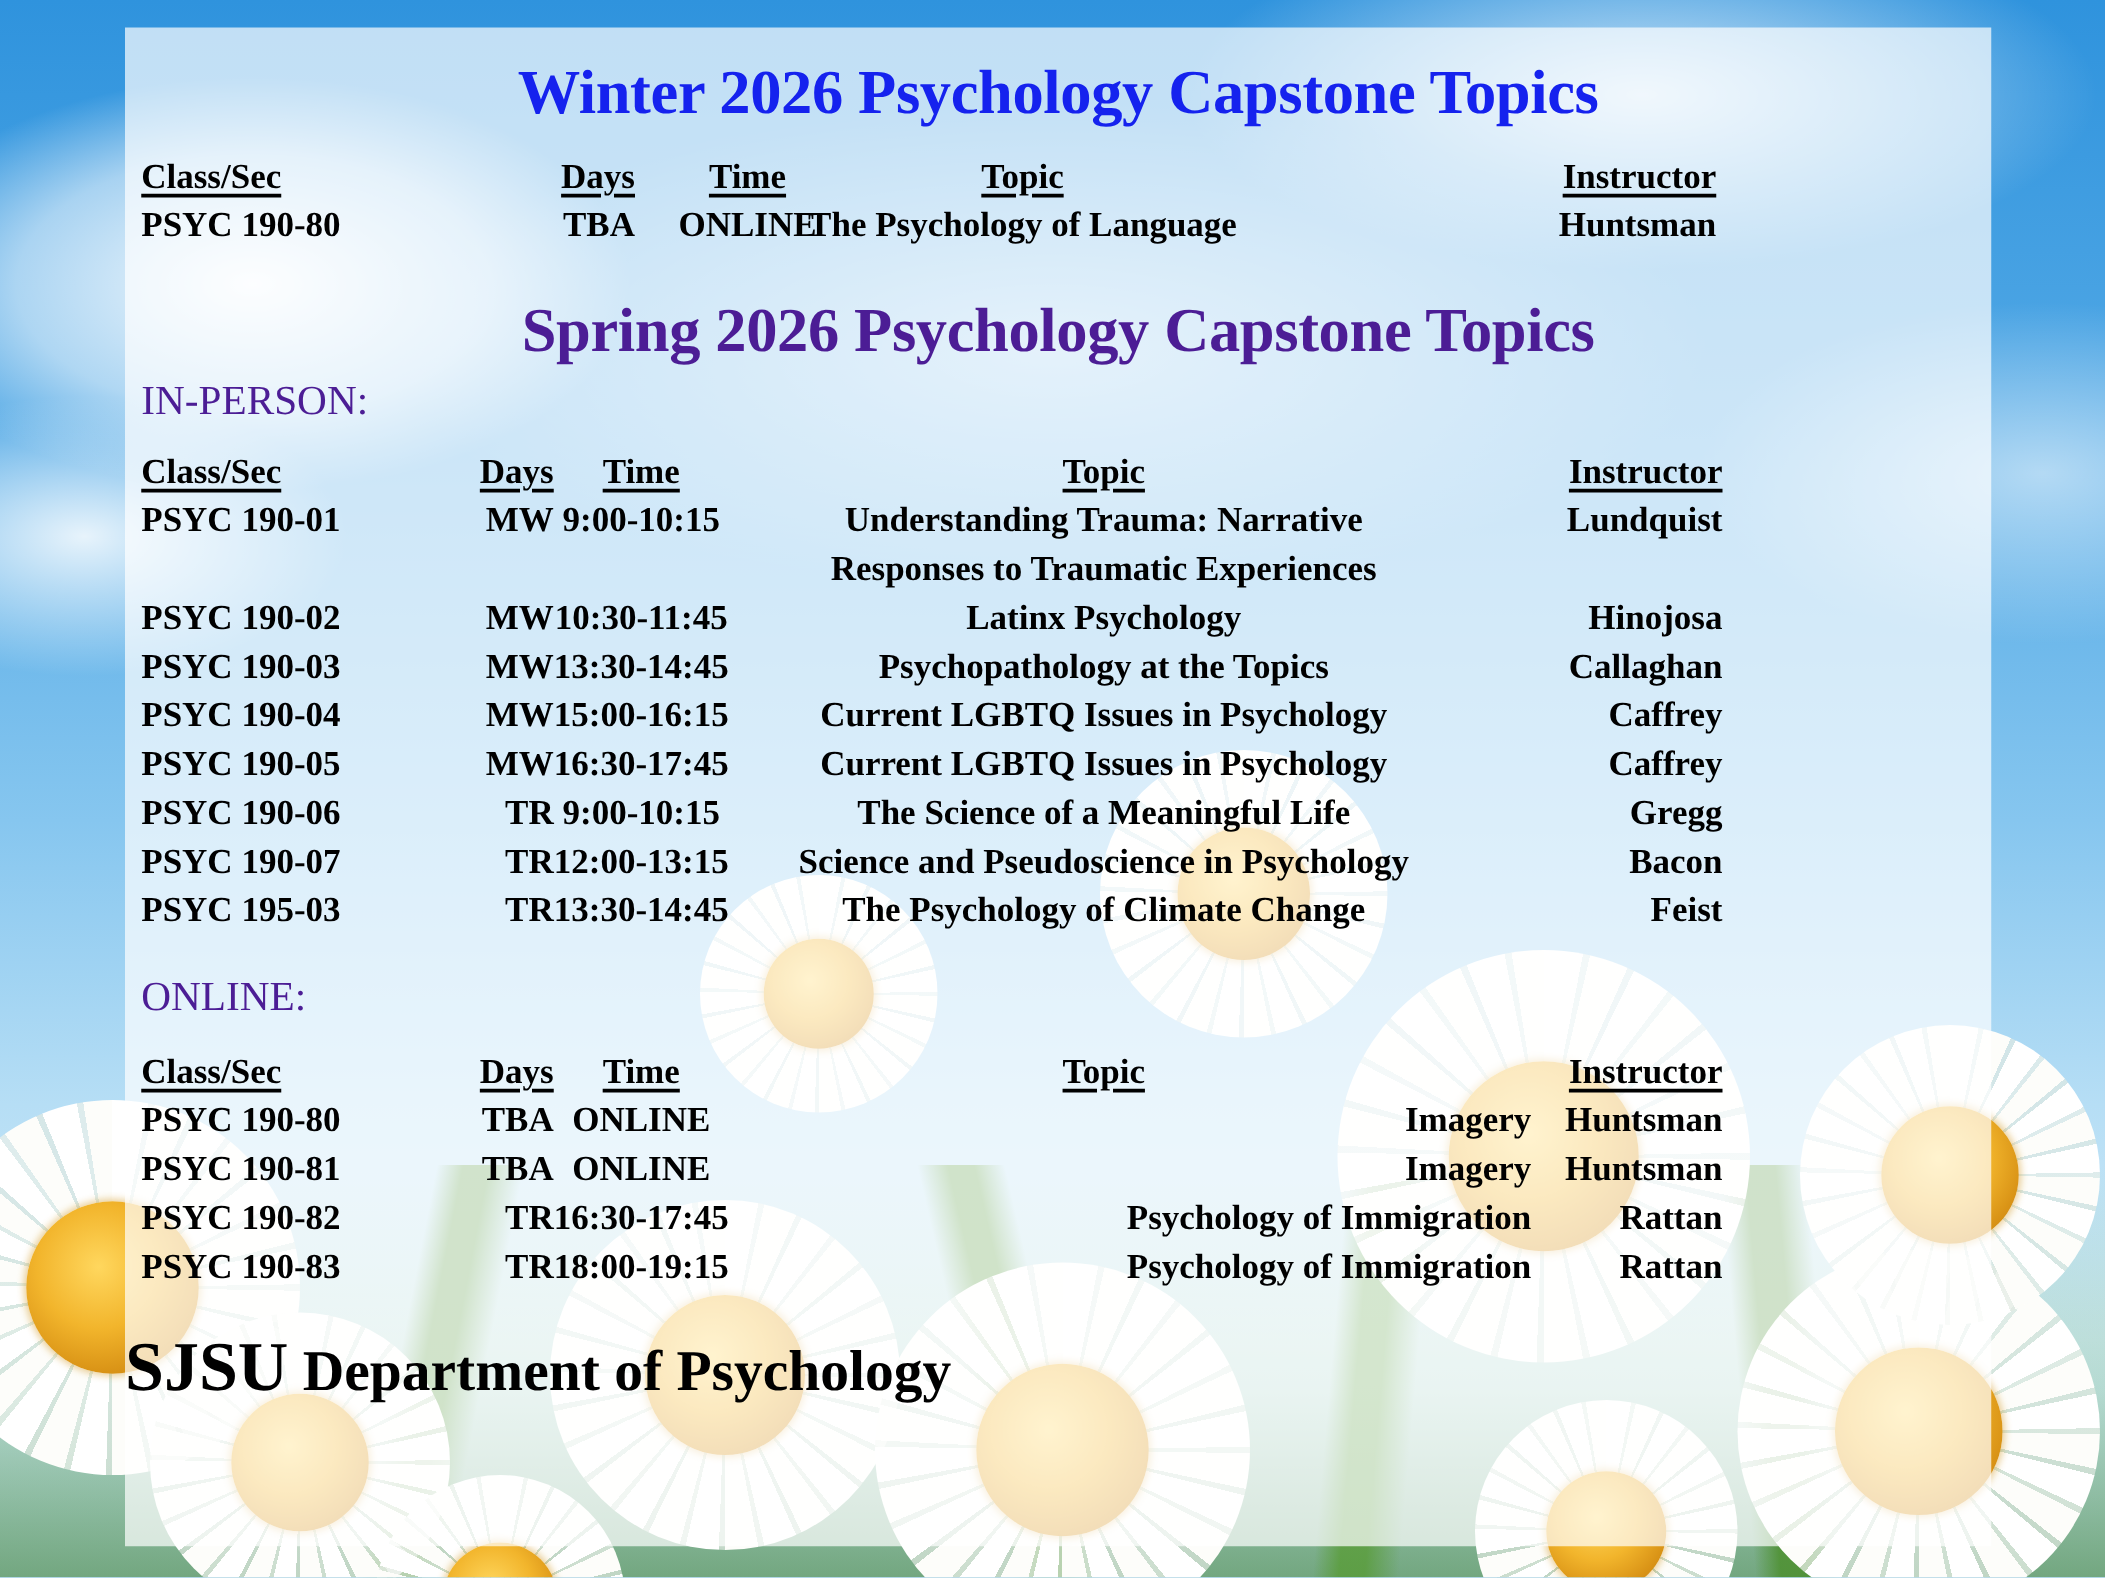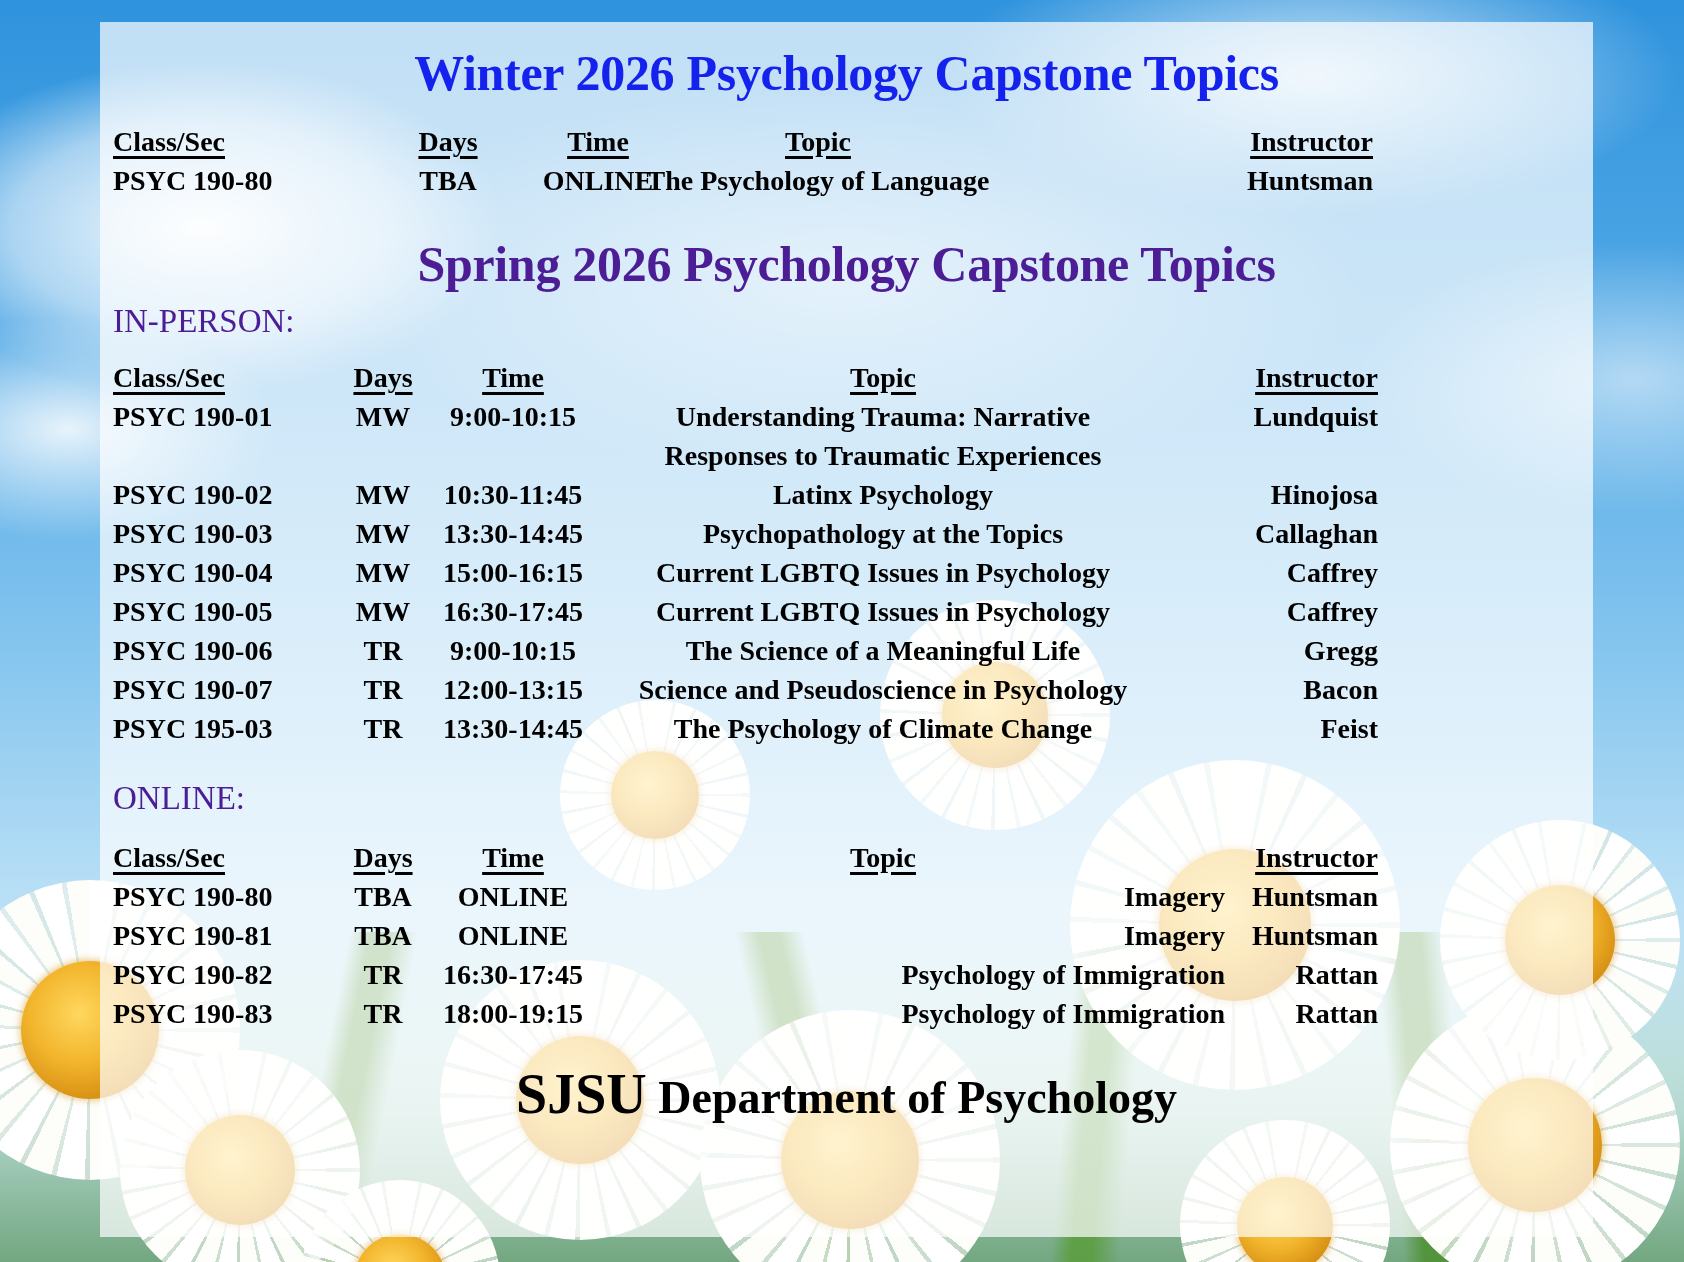--- a/index.html
+++ b/index.html
@@ -93,21 +93,21 @@
     color: #000;
     white-space: nowrap;
   }
   .hdr .cell {
     font-weight: 700;
     text-decoration: underline;
     text-underline-offset: 5px;
     text-decoration-thickness: 2.5px;
   }
   .c-class  { left: 0px;    text-align: left; }
-  .c-days   { width: 120px; text-align: center; }
+  .c-days   { width: 120px; text-align: right; }
   .c-time   { width: 200px; text-align: center; }
   .c-topic  { }
   .c-instr  { width: 210px; text-align: right; }
 
   
   .winter .c-days  { left: 275px; }
   .winter .c-time  { left: 385px; }
   .winter .c-topic { left: 425px; width: 560px; text-align: center; }
   .winter .c-instr { left: 1050px; }
 
@@ -314,18 +314,18 @@
       </div>
       <div class="row">
         <span class="cell c-class">PSYC 190-83</span>
         <span class="cell c-days">TR</span>
         <span class="cell c-time">18:00-19:15</span>
         <span class="cell c-topic">Psychology of Immigration</span>
         <span class="cell c-instr">Rattan</span>
       </div>
     </div>
 
-    <div class="abs footer" style="left:0; top:1040px; width:1493px; text-align:center;">
+    <div class="abs footer" style="left:0; top:1040px; width:1493px; ">
       <span class="big">SJSU</span><span> Department of Psychology</span>
     </div>
 
   </div>
 </div>
 
 </body></html>

